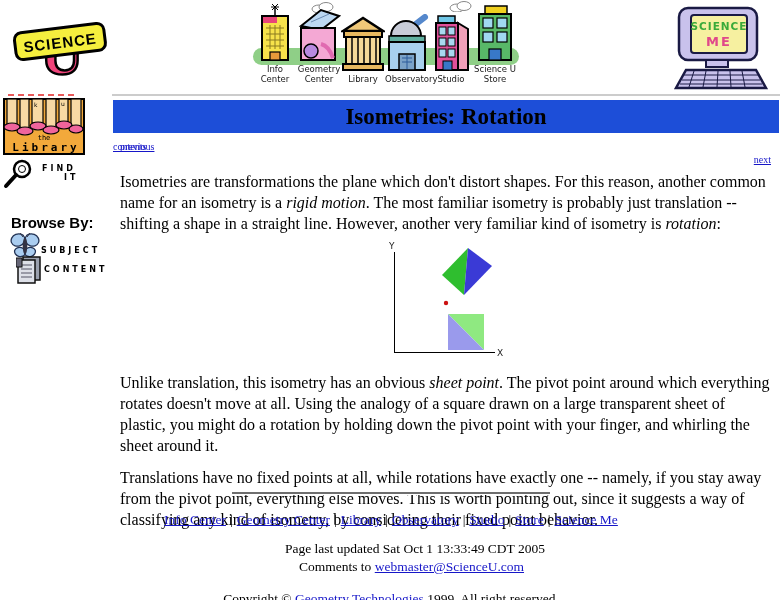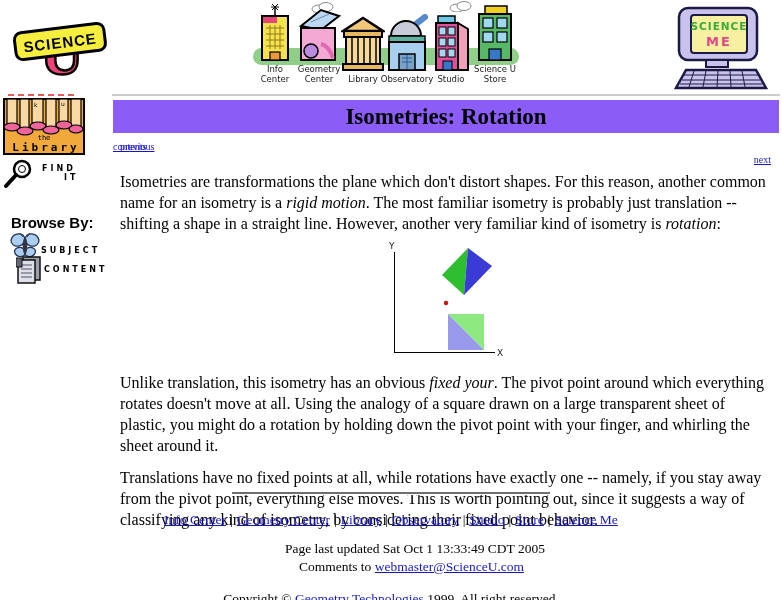--- a/index.html
+++ b/index.html
@@ -7,21 +7,21 @@
   svg text{user-select:none;}
 
   
   #header{position:absolute;left:0;top:0;width:782px;height:98px;}
   #logo{position:absolute;left:12px;top:12px;width:96px;height:68px;cursor:pointer;}
   #logo-dash{position:absolute;left:8px;top:94px;width:66px;border-top:2px dashed #e85a5a;}
   #header-rule{position:absolute;left:112px;top:94px;width:668px;border-top:2px solid #cccccc;}
   #buildings-wrap{position:absolute;left:253px;top:4px;width:268px;height:92px;}
   #grass{position:absolute;left:0;top:44px;width:266px;height:17px;background:#8fcf87;border-radius:9px;}
   #buildings-row{position:relative;display:flex;align-items:flex-end;width:266px;}
-  .nav-item{width:44px;display:flex;flex-direction:column;align-items:center;cursor:pointer;position:relative;}
+  .nav-item{width:44px;display:flex;flex-direction:column;cursor:pointer;position:relative;}
   .nav-label{font-family:"DejaVu Sans",sans-serif;font-size:8.5px;line-height:9.5px;text-align:center;color:#1a1a1a;white-space:nowrap;margin-top:3px;}
   .cloud{position:absolute;}
   #computer{position:absolute;left:664px;top:6px;width:106px;height:86px;cursor:pointer;}
 
   
   #sidebar{position:absolute;left:0;top:97px;width:112px;height:200px;font-family:"DejaVu Sans",sans-serif;}
   #library-card{position:absolute;left:3px;top:1px;width:82px;height:57px;cursor:pointer;}
   .side-tiny{font-size:8px;font-weight:bold;letter-spacing:3px;line-height:9px;color:#000;}
   #find-wrap{position:absolute;left:2px;top:62px;width:100px;height:30px;cursor:pointer;}
   #find-label{position:absolute;left:40px;top:5px;}
@@ -30,21 +30,21 @@
   #index-arrow{position:absolute;left:32px;top:8px;}
   #index-label{position:absolute;left:34px;top:20px;}
   #browse-by{position:absolute;left:11px;top:117px;font-family:"Liberation Sans",sans-serif;font-size:15px;font-weight:bold;}
   #subject-wrap{position:absolute;left:10px;top:135px;width:100px;height:30px;cursor:pointer;}
   #subject-label{position:absolute;left:31px;top:14px;}
   #content-wrap{position:absolute;left:16px;top:159px;width:100px;height:30px;cursor:pointer;}
   #content-label{position:absolute;left:28px;top:9px;}
 
   
   #main{position:absolute;left:113px;top:100px;width:667px;}
-  #title-bar{width:666px;height:33px;background:#8b5cf6;text-align:center;}
+  #title-bar{width:666px;height:33px;background:#1d4ed8;text-align:center;}
   #page-title{font-size:23px;font-weight:bold;line-height:33px;font-family:"Liberation Serif",serif;}
   #page-nav{position:relative;height:22px;margin-top:5px;font-size:10px;}
   a,.lnk{color:#1616c8;text-decoration:underline;cursor:pointer;}
   #nav-previous{position:absolute;left:7px;top:3px;}
   #nav-contents{position:absolute;left:0;right:0;text-align:left;top:3px;}
   #nav-contents span{display:inline-block;}
   #nav-next{position:absolute;right:9px;top:16px;}
   .para{font-size:16px;line-height:21px;margin:11px 9px 0 7px;}
   #figure{display:block;margin:7px auto 2px auto;}
   .axis-label{font-family:"DejaVu Sans",sans-serif;font-size:9px;fill:#222;}
@@ -314,21 +314,21 @@
     <line x1="8.5" y1="11" x2="8.5" y2="111.5" stroke="#000" stroke-width="1"></line>
     <line x1="8" y1="111.5" x2="109" y2="111.5" stroke="#000" stroke-width="1"></line>
     <text class="axis-label" x="111" y="115">X</text>
     <polygon points="82,7 56,34 78,54" fill="#2fbe2f"></polygon>
     <polygon points="82,7 106,25 78,54" fill="#3a3ad6"></polygon>
     <polygon points="62,73 98,73 98,109" fill="#8fe981"></polygon>
     <polygon points="62,73 62,109 98,109" fill="#9a9aec"></polygon>
     <circle cx="60" cy="62" r="2.2" fill="#cc1111"></circle>
   </svg>
 
-  <p class="para"><span>Unlike translation, this isometry has an obvious </span><em>fixed your</em><span>. The pivot point around which everything rotates doesn't move at all. Using the analogy of a square drawn on a large transparent sheet of plastic, you might do a rotation by holding down the pivot point with your finger, and whirling the sheet around it.</span></p>
+  <p class="para"><span>Unlike translation, this isometry has an obvious </span><em>sheet point</em><span>. The pivot point around which everything rotates doesn't move at all. Using the analogy of a square drawn on a large transparent sheet of plastic, you might do a rotation by holding down the pivot point with your finger, and whirling the sheet around it.</span></p>
   <p class="para"><span>Translations have no fixed points at all, while rotations have exactly one -- namely, if you stay away from the pivot point, everything else moves. This is worth pointing out, since it suggests a way of classifying any kind of isometry, by considering their fixed point behavior.</span></p>
 </div>
 
 <div id="footer">
   <div id="footer-divider"></div>
 
   <div id="footer-links">
     <span class="lnk">Info Center</span><span class="sep">|</span><span class="lnk">Geometry Center</span><span class="sep">|</span><span class="lnk">Library</span><span class="sep">|</span><span class="lnk">Observatory</span><span class="sep">|</span><span class="lnk">Studio</span><span class="sep">|</span><span class="lnk">Store</span><span class="sep">|</span><span class="lnk">Science Me</span>
   </div>
 

